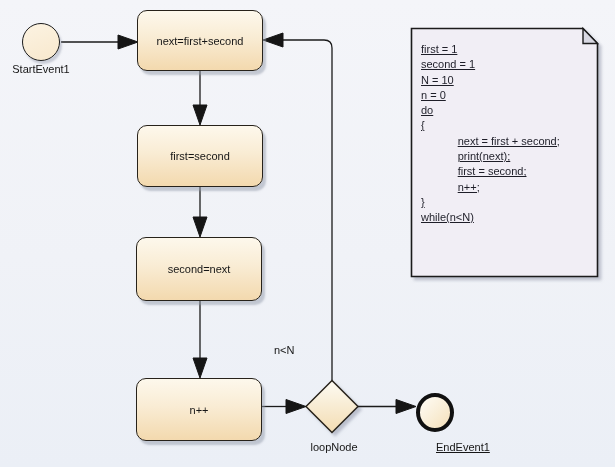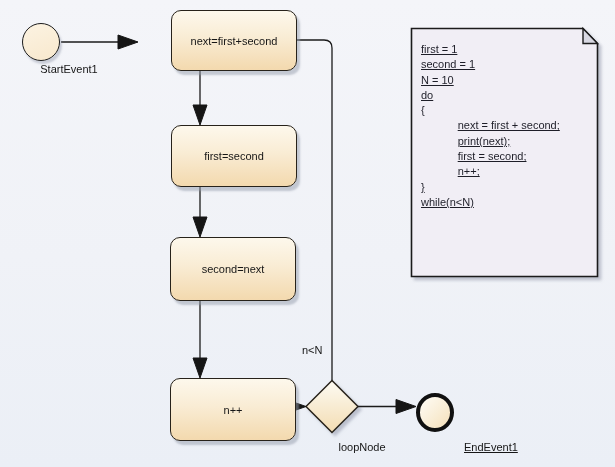--- a/index.html
+++ b/index.html
@@ -18,41 +18,40 @@
 
   .action{
     position:absolute;
     width:126px;height:61px;
     border:1.5px solid #27221a;
     border-radius:10px;
     background:linear-gradient(180deg,#fdf8ec 0%,#f9ecd4 45%,#f3d9ae 100%);
     box-shadow:3px 4px 2px rgba(148,155,172,0.5);
     display:flex;align-items:center;justify-content:center;
     box-sizing:border-box;
-    margin-left:34px;
   }
   .action .lbl{font-size:11px;color:#161616;}
 
   .event-start{
     position:absolute;left:22px;top:23px;
     width:38px;height:38px;border-radius:50%;
     border:1.6px solid #1c1c1c;
     background:linear-gradient(160deg,#fcf3e2 0%,#f8e8cd 100%);
     box-shadow:2px 3px 2px rgba(148,155,172,0.45);
     box-sizing:border-box;
   }
   .event-end{
     position:absolute;left:416px;top:393px;
     width:38px;height:39px;border-radius:50%;
     border:4.6px solid #101010;
     background:linear-gradient(135deg,#fffdf6 0%,#faf0dc 45%,#f5e0ba 100%);
     box-sizing:border-box;
   }
   .node-label{
-    position:absolute;font-size:11px;color:#161616;white-space:nowrap;padding-left:28px;
+    position:absolute;font-size:11px;color:#161616;white-space:nowrap;
   }
   .note-text{
     position:absolute;left:411px;top:34px;width:180px;
     padding:8px 0 0 10px;
     font-size:11px;line-height:15.3px;color:#1e1e28;text-decoration:underline;
   }
   .code-line{white-space:pre;tab-size:12;-moz-tab-size:12;height:15.3px;}
 </style>
 </head>
 <body>
@@ -125,20 +124,21 @@
   <div class="node-label" style="left:274px;top:344px;width:42px;">n&lt;N</div>
   <div class="node-label" style="left:294px;top:441px;width:80px;text-align:center;">loopNode</div>
 
   <div class="event-end"></div>
   <div class="node-label" style="left:436px;top:441px;text-decoration:underline;">EndEvent1</div>
 
   <div class="note-text">
     <div class="code-line">first = 1</div>
     <div class="code-line">second = 1</div>
     <div class="code-line">N = 10</div>
+    <div class="code-line">n = 0</div>
     <div class="code-line">do</div>
     <div class="code-line">{</div>
     <div class="code-line">	next = first + second;</div>
     <div class="code-line">	print(next);</div>
     <div class="code-line">	first = second;</div>
     <div class="code-line">	n++;</div>
     <div class="code-line">}</div>
     <div class="code-line">while(n&lt;N)</div>
   </div>
 

